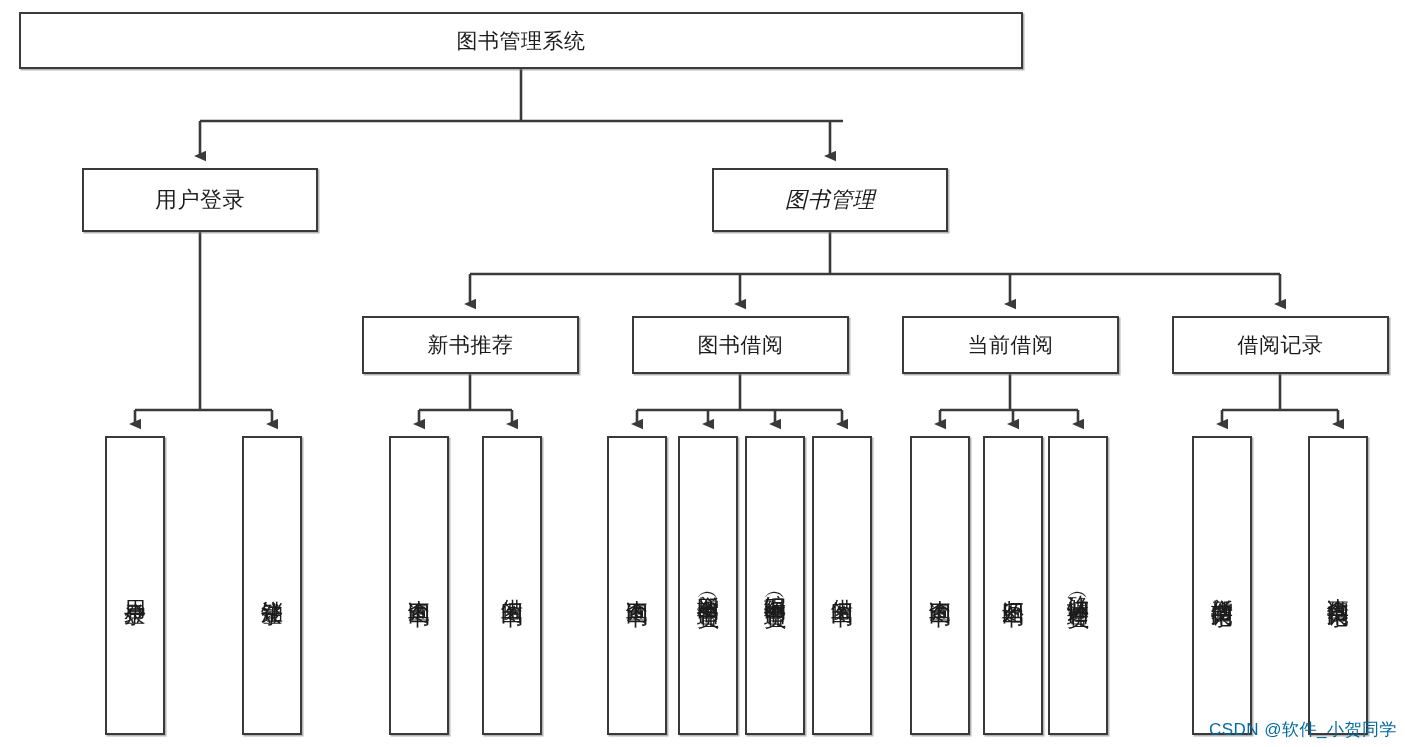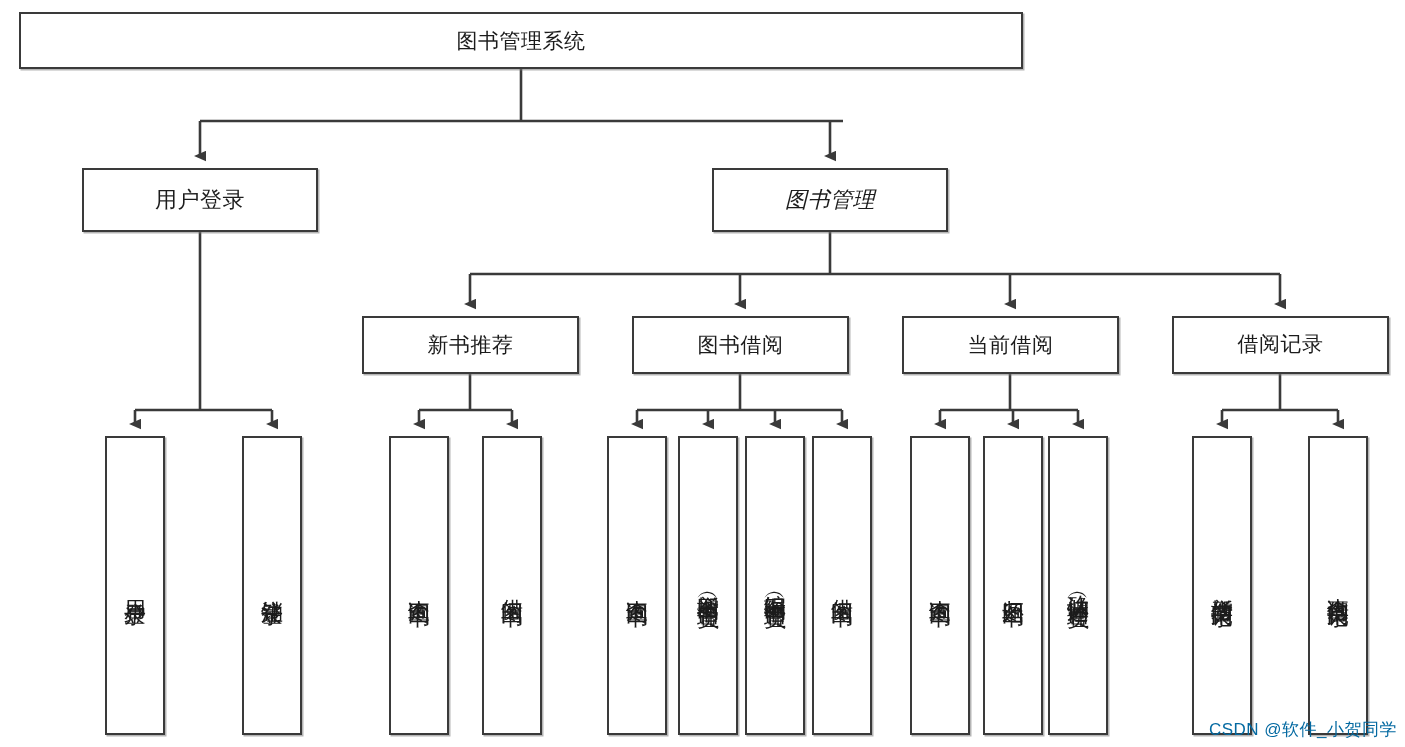--- a/index.html
+++ b/index.html
@@ -138,21 +138,21 @@
 
   <div class="node level2" style="left:362px; top:316px; width:217px; height:58px;">
     <span class="label">新书推荐</span>
   </div>
   <div class="node level2" style="left:632px; top:316px; width:217px; height:58px;">
     <span class="label">图书借阅</span>
   </div>
   <div class="node level2" style="left:902px; top:316px; width:217px; height:58px;">
     <span class="label">当前借阅</span>
   </div>
-  <div class="node level2" style="left:1172px; top:316px; width:217px; height:58px;font-family:Liberation Serif, serif;">
+  <div class="node level2" style="left:1172px; top:316px; width:217px; height:58px;">
     <span class="label">借阅记录</span>
   </div>
 
   <div class="node vertical" style="left:105px; top:436px; width:60px; height:299px;">
     <span class="label">用户登录</span>
   </div>
   <div class="node vertical" style="left:242px; top:436px; width:60px; height:299px;">
     <span class="label">注销登录</span>
   </div>
   <div class="node vertical" style="left:389px; top:436px; width:60px; height:299px;">

